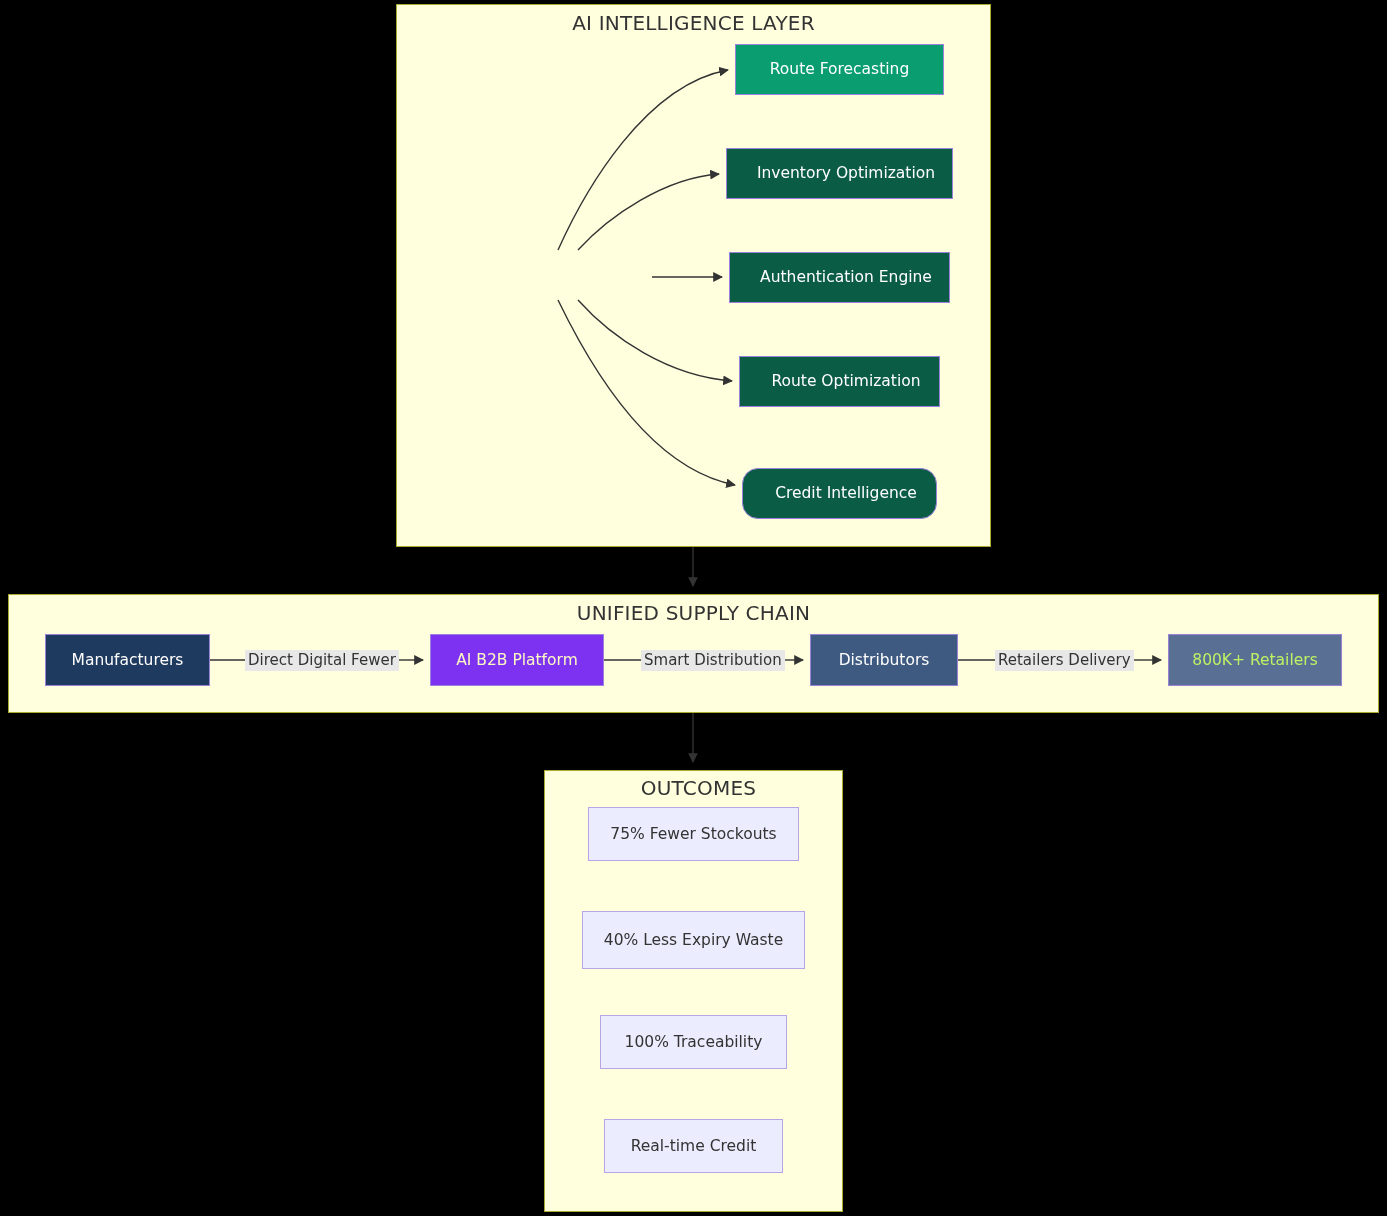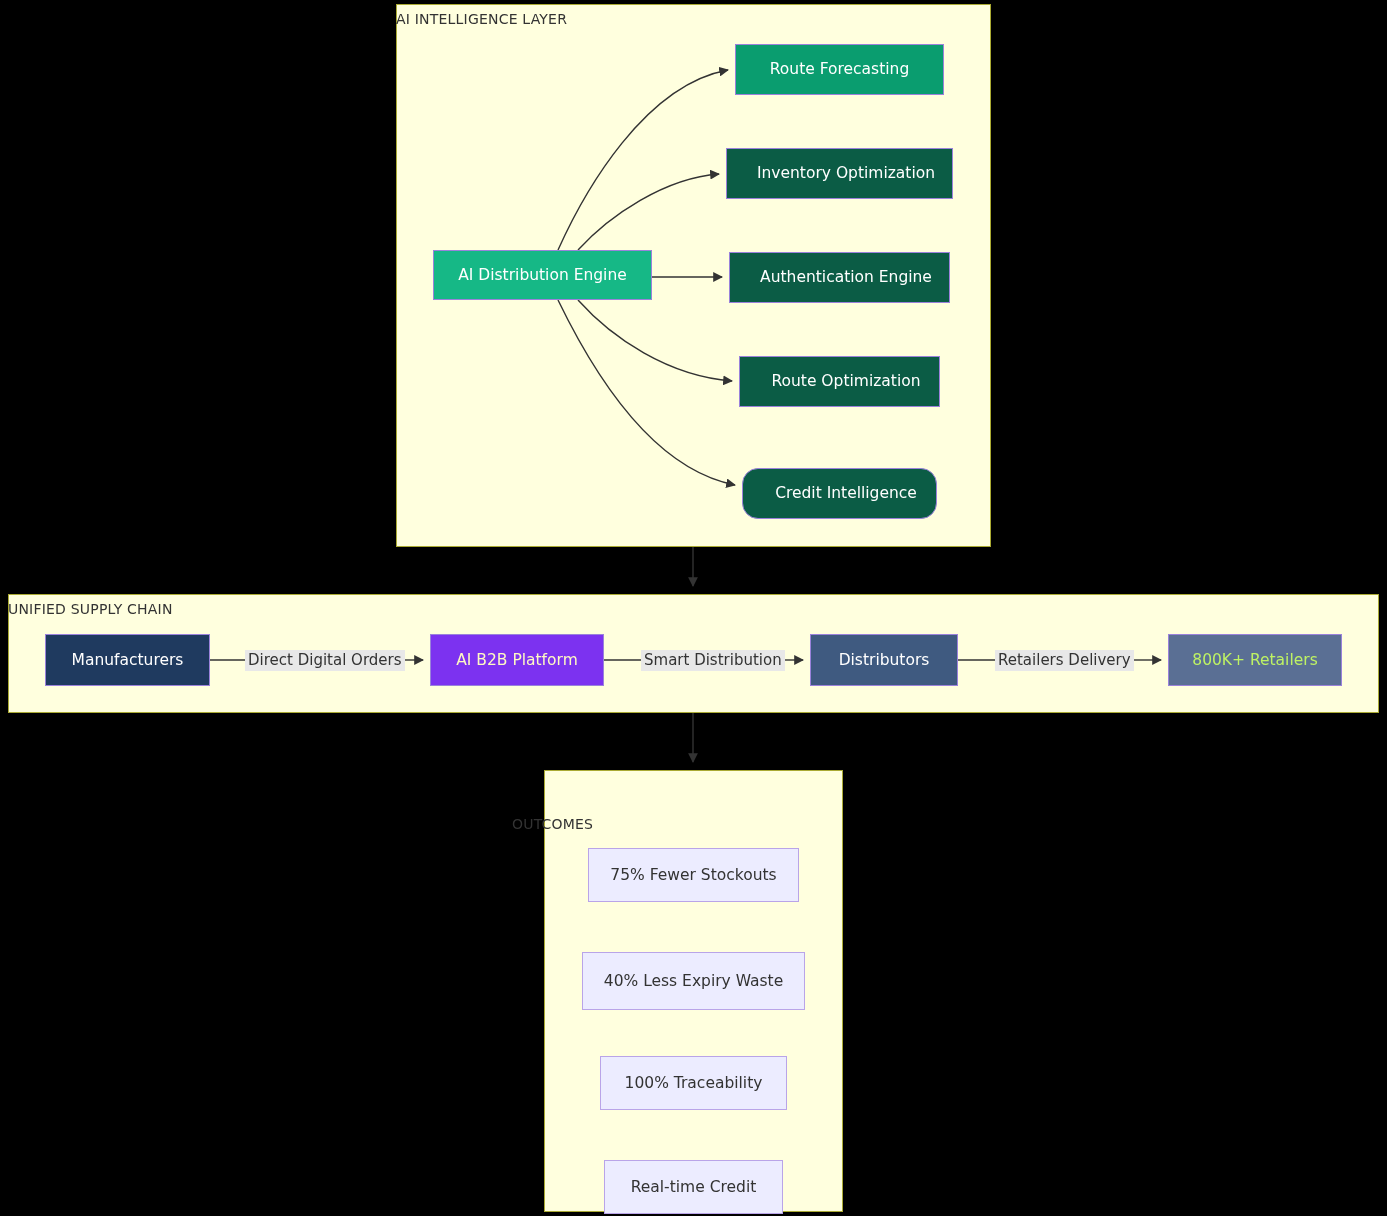--- a/index.html
+++ b/index.html
@@ -32,22 +32,22 @@
   .cluster {
     position: absolute;
     background: #ffffde;
     border: 1px solid #aaaa33;
     box-sizing: border-box;
   }
   .cluster-title {
     position: absolute;
     left: 0;
     width: 100%;
-    text-align: left;
-    font-size: 14px;
+    text-align: center;
+    font-size: 20px;
     color: #333333;
     letter-spacing: 0.2px;
     white-space: nowrap;
   }
 
   #cluster-ai      { left: 396px;  top: 4px;   width: 595px; height: 543px; }
   #cluster-supply  { left: 8px;    top: 594px; width: 1371px; height: 119px; }
   #cluster-outcomes{ left: 544px;  top: 770px; width: 299px; height: 442px; }
   .cluster-title.abs-title { position: absolute; }
 
@@ -66,21 +66,21 @@
     white-space: nowrap;
   }
 
   .node-engine   { background: #16b886; color: #ffffff; }
   .node-demand   { background: #0a9d6f; color: #ffffff; }
   .node-aidark   { background: #0b5c45; color: #ffffff; padding-left: 21px; }
   .node-navy     { background: #1f3a5f; color: #ffffff; }
   .node-purple   { background: #7c32f0; color: #fef9c3; }
   .node-slate    { background: #3f5a80; color: #ffffff; }
   .node-slatelt  { background: #5a6f94; color: #bef264; }
-  .node-outcome  { background: #ececff; color: #333333; border-color: #b9a4e8; margin-top: 41px; }
+  .node-outcome  { background: #ececff; color: #333333; border-color: #b9a4e8; }
 
   
   #node-ai-engine      { left: 433px;  top: 250px; width: 219px; height: 50px; }
   #node-demand-forecast{ left: 735px;  top: 44px;  width: 209px; height: 51px; }
   #node-inventory-opt  { left: 726px;  top: 148px; width: 227px; height: 51px; }
   #node-auth-engine    { left: 729px;  top: 252px; width: 221px; height: 51px; }
   #node-route-opt      { left: 739px;  top: 356px; width: 201px; height: 51px; }
   #node-credit-intel   { left: 742px;  top: 468px; width: 195px; height: 51px; border-radius: 16px; }
 
   
@@ -115,21 +115,21 @@
 <body>
 
 <div id="diagram-root">
 
   <div class="cluster" id="cluster-ai"></div>
   <div class="cluster" id="cluster-supply"></div>
   <div class="cluster" id="cluster-outcomes"></div>
 
   <div class="cluster-title abs-title" style="left:396px; top:11px; width:595px;">AI INTELLIGENCE LAYER</div>
   <div class="cluster-title abs-title" style="left:8px; top:601px; width:1371px;">UNIFIED SUPPLY CHAIN</div>
-  <div class="cluster-title abs-title" style="left:512px; top:776px; width:299px;margin-top:40px;">OUTCOMES</div>
+  <div class="cluster-title abs-title" style="left:549px; top:776px; width:299px;">OUTCOMES</div>
 
   <svg class="svg-layer" viewBox="0 0 1387 1216">
     <defs>
       <marker id="arrow" viewBox="0 0 10 10" refX="9" refY="5" markerWidth="7" markerHeight="7" orient="auto-start-reverse">
         <path d="M 0 0 L 10 5 L 0 10 z" fill="#333333"></path>
       </marker>
     </defs>
     <g fill="none" stroke="#333333" stroke-width="1.4">
 
       <path d="M 558 250 C 585 190 645 85 728 70" marker-end="url(#arrow)"></path>
@@ -148,41 +148,40 @@
 
       <path d="M 210 660 L 245 660"></path>
       <path d="M 394 660 L 423 660" marker-end="url(#arrow)"></path>
       <path d="M 604 660 L 641 660"></path>
       <path d="M 774 660 L 803 660" marker-end="url(#arrow)"></path>
       <path d="M 958 660 L 995 660"></path>
       <path d="M 1133 660 L 1161 660" marker-end="url(#arrow)"></path>
     </g>
   </svg>
 
-  <div class="node node-engine" id="node-ai-engine">AI Distribution Engine</div>
 
   <div class="node node-demand" id="node-demand-forecast">Route Forecasting</div>
 
   <div class="node node-aidark" id="node-inventory-opt">Inventory Optimization</div>
 
   <div class="node node-aidark" id="node-auth-engine">Authentication Engine</div>
 
   <div class="node node-aidark" id="node-route-opt">Route Optimization</div>
 
   <div class="node node-aidark" id="node-credit-intel">Credit Intelligence</div>
 
   <div class="node node-navy" id="node-manufacturers">Manufacturers</div>
 
   <div class="node node-purple" id="node-b2b-platform">AI B2B Platform</div>
 
   <div class="node node-slate" id="node-distributors">Distributors</div>
 
   <div class="node node-slatelt" id="node-retailers">800K+ Retailers</div>
 
-  <div class="edge-label" id="edgelabel-0">Direct Digital Orders</div>
+  <div class="edge-label" id="edgelabel-0">Direct Digital Fewer</div>
   <div class="edge-label" id="edgelabel-1">Smart Distribution</div>
   <div class="edge-label" id="edgelabel-2">Retailers Delivery</div>
 
   <div class="node node-outcome" id="node-outcome-0">75% Fewer Stockouts</div>
   <div class="node node-outcome" id="node-outcome-1">40% Less Expiry Waste</div>
   <div class="node node-outcome" id="node-outcome-2">100% Traceability</div>
   <div class="node node-outcome" id="node-outcome-3">Real-time Credit</div>
 
 </div>
 

